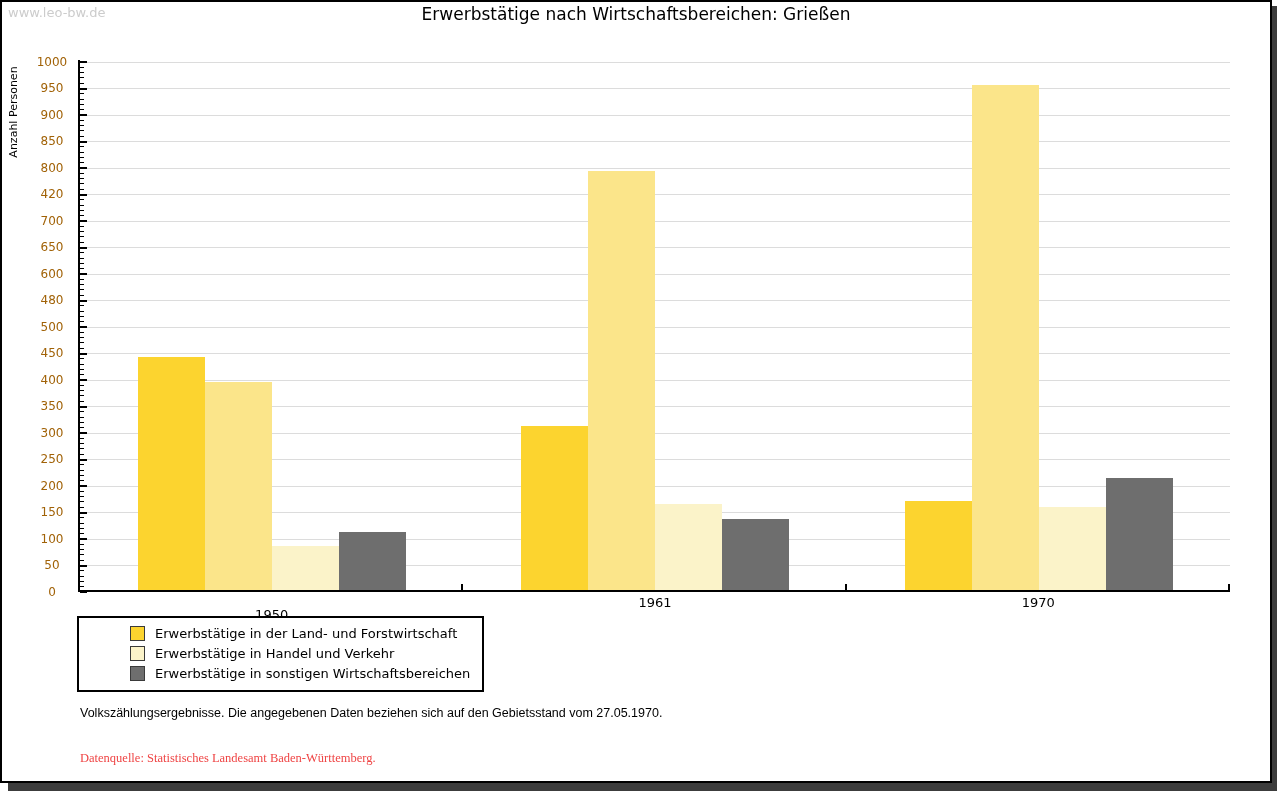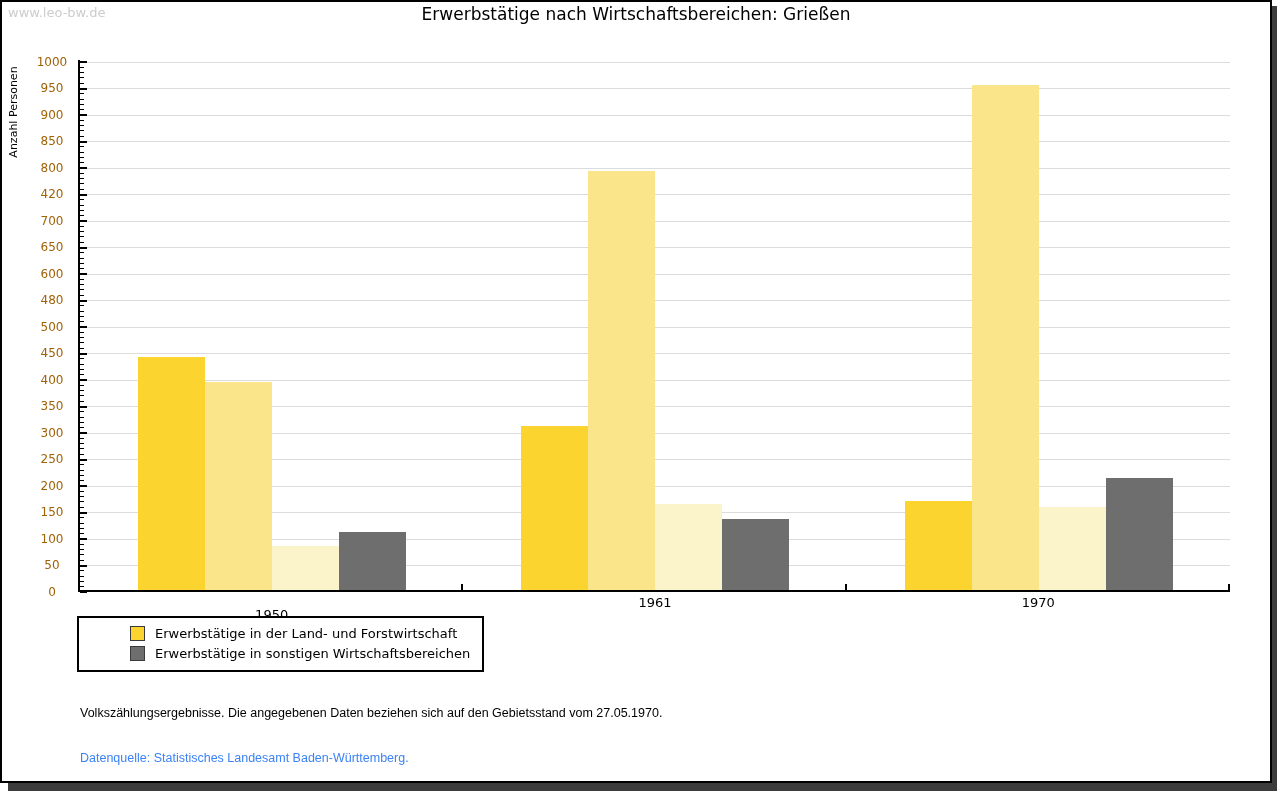--- a/index.html
+++ b/index.html
@@ -21,22 +21,22 @@
   .bar{z-index:3;}
   #y-axis-line{left:78px;top:60px;width:2px;height:532px;background:#000;z-index:5;}
   #x-axis-line{left:78px;top:590px;width:1152px;height:2px;background:#000;z-index:5;}
   #legend{left:77px;top:616px;border:2px solid #000;background:#fff;
     padding:5px 12px 7px 9px;display:inline-block;white-space:nowrap;z-index:6;}
   .legend-row{display:flex;align-items:center;height:20px;margin-left:42px;}
   .legend-swatch{width:13px;height:13px;border:1px solid #3a3a3a;margin-right:10px;flex:0 0 auto;}
   .legend-label{font-size:13px;color:#000;}
   #footnote{left:80px;top:706px;width:1100px;font-family:"Liberation Sans",sans-serif;
     font-size:12.5px;line-height:14.5px;color:#000;}
-  #source{left:80px;top:751px;width:1100px;font-family:Liberation Sans, sans-serif;
-    font-size:12.5px;color:#3b82f6;}
+  #source{left:80px;top:751px;width:1100px;font-family:Liberation Serif, serif;
+    font-size:12.5px;color:#ef4444;}
 </style>
 </head>
 <body>
 
 <div id="frame" class="abs"></div>
 <div id="shadow-right" class="abs"></div>
 <div id="shadow-bottom" class="abs"></div>
 
 <div id="watermark" class="abs">www.leo-bw.de</div>
 <div id="title" class="abs">Erwerbstätige nach Wirtschaftsbereichen: Grießen</div>
@@ -206,20 +206,24 @@
   </div>
 <div id="y-axis-line" class="abs"></div>
 <div id="x-axis-line" class="abs"></div>
 
 <div id="legend" class="abs">
     <div class="legend-row">
       <span class="legend-swatch" style="background: rgb(252, 212, 47);"></span>
       <span class="legend-label">Erwerbstätige in der Land- und Forstwirtschaft</span>
     </div>
     <div class="legend-row">
+      <span class="legend-swatch" style="background: rgb(251, 243, 201);"></span>
+      <span class="legend-label">Erwerbstätige in Handel und Verkehr</span>
+    </div>
+    <div class="legend-row">
       <span class="legend-swatch" style="background: rgb(110, 110, 110);"></span>
       <span class="legend-label">Erwerbstätige in sonstigen Wirtschaftsbereichen</span>
     </div>
   </div>
 
 <div id="footnote" class="abs">
   <div>Volkszählungsergebnisse. Die angegebenen Daten beziehen sich auf den Gebietsstand vom 27.05.1970.</div>
 </div>
 <div id="source" class="abs">Datenquelle: Statistisches Landesamt Baden-Württemberg.</div>
 

